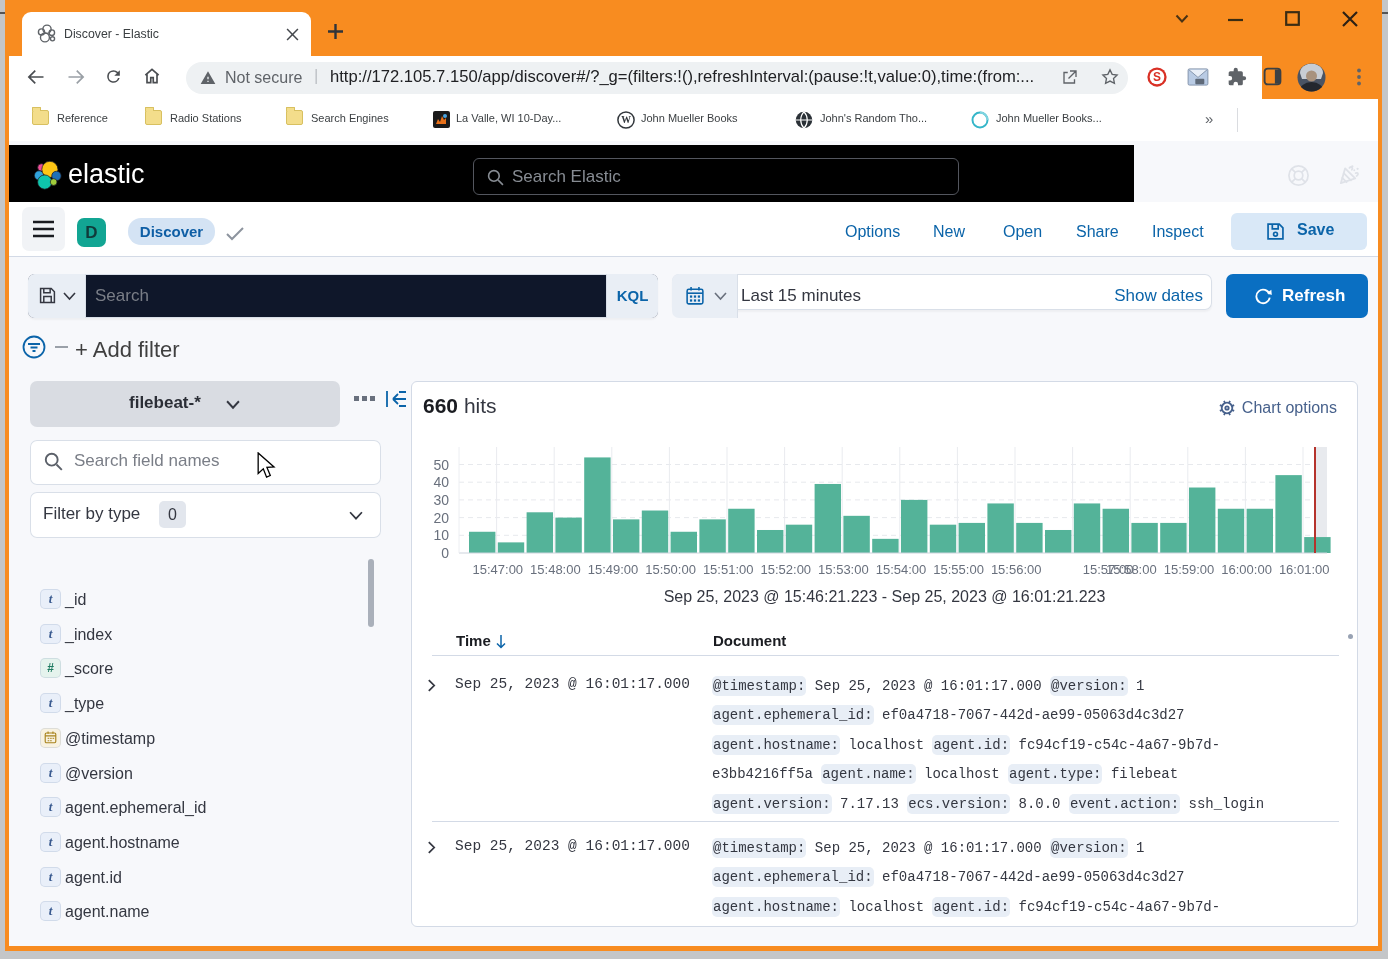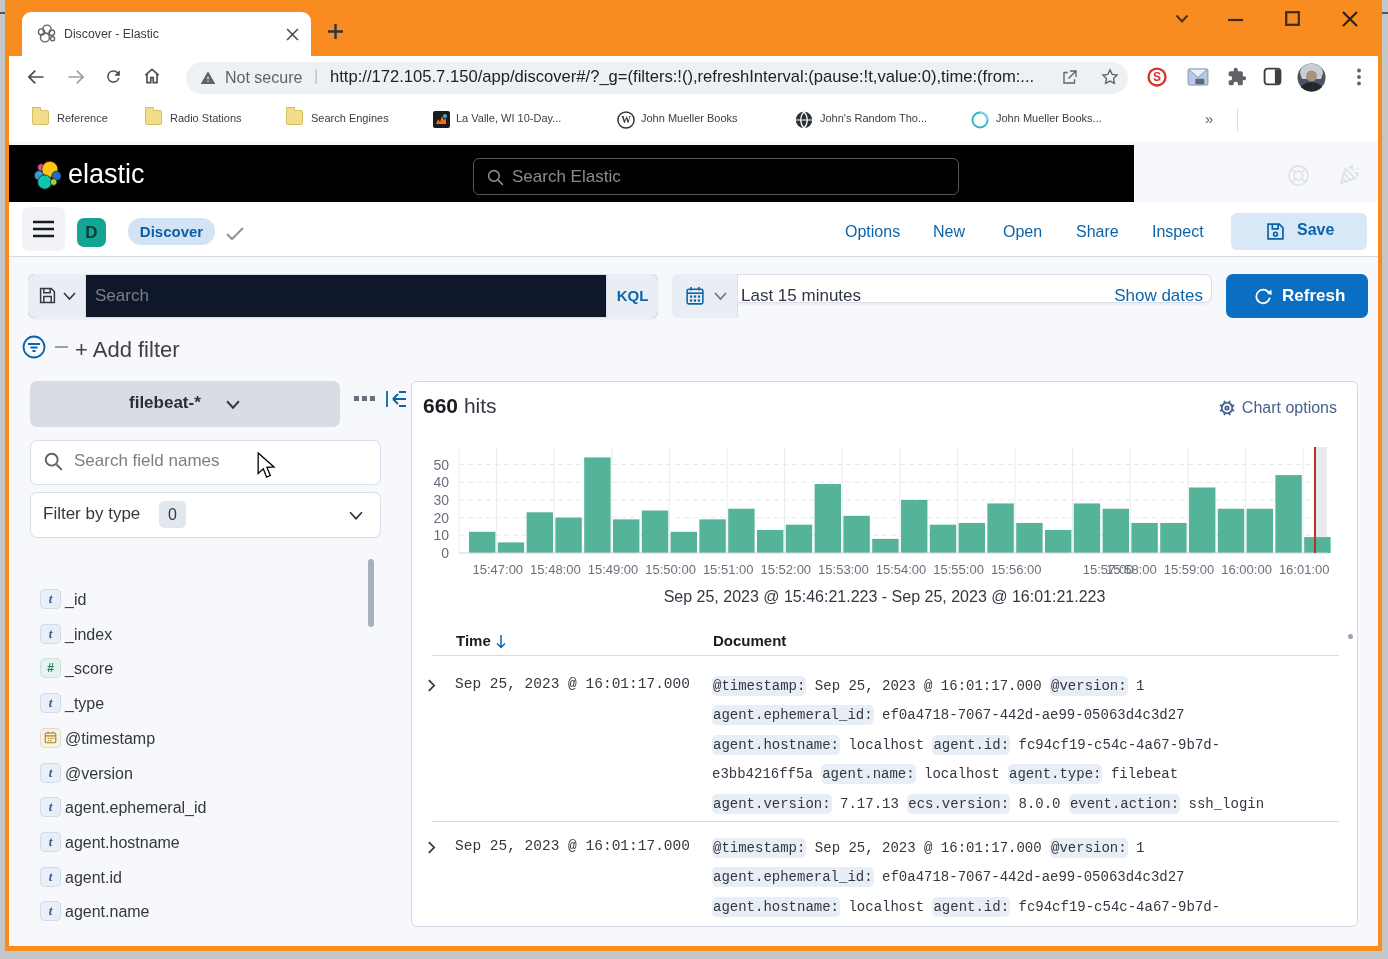--- a/index.html
+++ b/index.html
@@ -5,21 +5,21 @@
   * { margin:0; padding:0; box-sizing:border-box; }
   html,body { width:1388px; height:959px; overflow:hidden; }
   body { background:#c4c6c8; font-family:"Liberation Sans", sans-serif; position:relative; }
   .abs { position:absolute; }
   svg { display:block; }
   #win { position:absolute; left:5px; top:0; width:1377px; height:951px; background:#f88c20; }
   #deskL { position:absolute; left:0; top:12px; width:5px; height:2px; background:#555; }
   #deskR { position:absolute; left:1382px; top:12px; width:6px; height:2px; background:#555; }
   #tab { position:absolute; left:22px; top:12px; width:289px; height:44px; background:#fff; border-radius:9px 9px 0 0; }
   #tabtitle { position:absolute; left:42px; top:15px; font-size:12.3px; color:#3c4043; }
-  #chrometools { position:absolute; left:9px; top:56px; width:1369px; height:43px; background:#fff; }
+  #chrometools { position:absolute; left:9px; top:56px; width:1253px; height:43px; background:#fff; }
   #bookmarks { position:absolute; left:9px; top:99px; width:1369px; height:42px; background:#fff; }
   #urlbar { position:absolute; left:177px; top:6px; width:942px; height:32px; background:#eef1f3; border-radius:16px; }
   #urltext { position:absolute; left:144px; top:5px; font-size:16.6px; color:#202124; width:720px; white-space:nowrap; overflow:hidden; }
   .bmk { position:absolute; top:13px; font-size:11px; color:#3c4043; white-space:nowrap; }
   .bfold { position:absolute; top:-2px; left:-25px; width:17px; height:15px; background:#f3dd8b; border:1px solid #d8c060; border-radius:2px; }
   .bfold:before { content:""; position:absolute; left:-1px; top:-4px; width:7px; height:3px; background:#f3dd8b; border:1px solid #d8c060; border-bottom:none; border-radius:1px 1px 0 0; }
   #app { position:absolute; left:9px; top:141px; width:1369px; height:805px; background:#f7f8fb; overflow:hidden; font-size:15px; color:#343741;}
   #eheader { position:absolute; left:0; top:4px; width:1125px; height:61px; background:#000000; }
   #elogotext { position:absolute; left:59px; top:14px; color:#fff; font-size:27px; }
   #esearchbox { position:absolute; left:464px; top:13px; width:486px; height:37px; border:1px solid #53565e; border-radius:6px; color:#878c93; font-size:17px; line-height:35px; }
@@ -27,21 +27,21 @@
   #hambtn { position:absolute; left:13px; top:5px; width:43px; height:44px; background:#f1f3f6; border-radius:7px; }
   #dbadge { position:absolute; left:68px; top:16px; width:29px; height:29px; background:#12a593; border-radius:7px; color:#103a3a; font-weight:bold; font-size:17px; text-align:center; line-height:29px; }
   #discpill { position:absolute; left:119px; top:16px; width:87px; height:27px; background:#d4e3f4; border-radius:13px; color:#0e5ea5; font-weight:bold; font-size:15px; text-align:center; line-height:27px; }
   .topnav { position:absolute; top:21px; font-size:16px; color:#0b64a9; }
   #savebtn { position:absolute; left:1222px; top:11px; width:136px; height:37px; background:#d9e8f7; border-radius:6px; color:#0b64a9; font-weight:bold; font-size:16px; }
   #qrow { position:absolute; left:0; top:116px; width:1369px; height:76px; }
   #qsearch { position:absolute; left:19px; top:17px; width:630px; height:44px; background:#0f172a; border-radius:7px; box-shadow:0 0 0 1px #d9dfe8 inset, 0 2px 2px rgba(0,0,0,.04); }
   #qprep { position:absolute; left:0; top:0; width:58px; height:44px; background:#e9eef5; border-radius:7px 0 0 7px; border-right:1px solid #d9dfe8; }
   #kql { position:absolute; right:0; top:0; width:52px; height:44px; background:#e9eef5; border-radius:0 7px 7px 0; border-left:1px solid #d9dfe8; color:#0b64a9; font-weight:bold; font-size:15px; text-align:center; line-height:44px; }
   #qph { position:absolute; left:67px; top:12px; color:#7a7e87; font-size:17px; }
-  #dpicker { position:absolute; left:663px; top:17px; width:540px; height:29px; background:#fff; border-radius:7px; box-shadow:0 0 0 1px #d9dfe8 inset, 0 2px 2px rgba(0,0,0,.04);text-decoration:underline; }
+  #dpicker { position:absolute; left:663px; top:17px; width:540px; height:36px; background:#fff; border-radius:7px; box-shadow:0 0 0 1px #d9dfe8 inset, 0 2px 2px rgba(0,0,0,.04);text-decoration:underline; }
   #dprep { position:absolute; left:0; top:0; width:66px; height:44px; background:#e9eef5; border-radius:7px 0 0 7px; border-right:1px solid #d9dfe8; }
   #dtext { position:absolute; left:69px; top:12px; font-size:17px; color:#343741; }
   #showdates { position:absolute; right:9px; top:12px; font-size:17px; color:#0b64a9; }
   #refreshbtn { position:absolute; left:1217px; top:17px; width:142px; height:44px; background:#0a6fc2; border-radius:7px; color:#fff; font-weight:bold; font-size:17px; }
   #addfilter { position:absolute; left:66px; top:196px; font-size:22px; color:#404040; }
   #fbbtn { position:absolute; left:21px; top:240px; width:310px; height:46px; background:#d9dce2; border-radius:7px; font-weight:bold; font-size:17px; color:#2b2e36; }
   #fsearch { position:absolute; left:21px; top:299px; width:351px; height:45px; background:#fff; border-radius:7px; box-shadow:0 0 0 1px #d9dfe8 inset; }
   #fsearchph { position:absolute; left:44px; top:11px; color:#7a7e87; font-size:17px;text-align:center; }
   #ftype { position:absolute; left:21px; top:351px; width:351px; height:46px; background:#fff; border-radius:7px; box-shadow:0 0 0 1px #d9dfe8 inset; font-size:17px; }
   #avail { position:absolute; left:21px; top:412px; width:350px; height:26px; }

